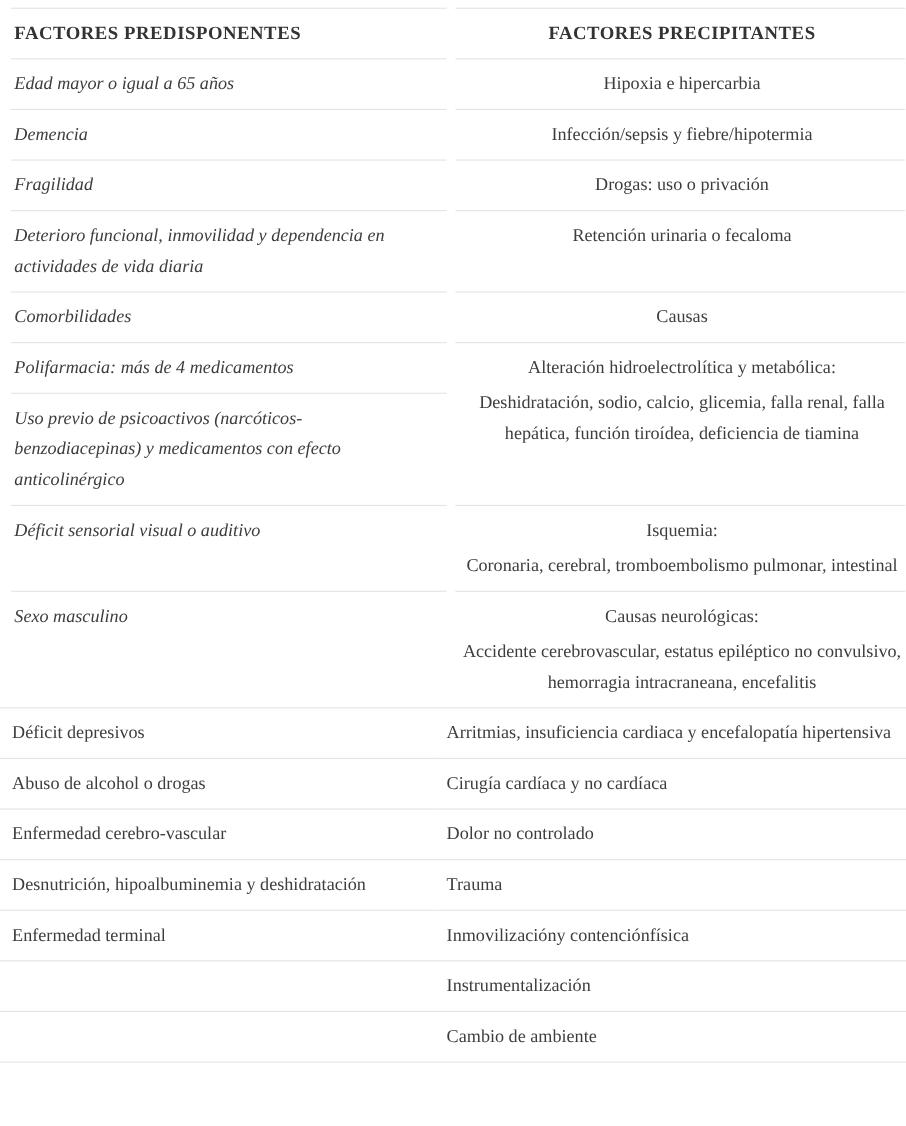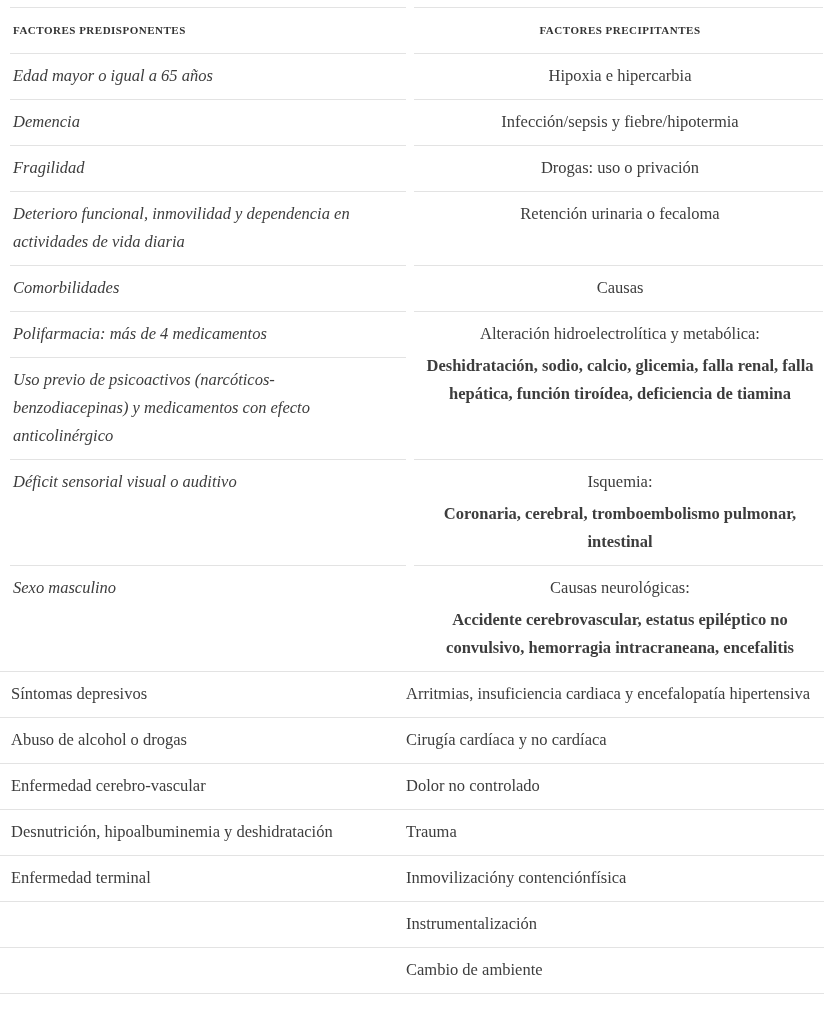--- a/index.html
+++ b/index.html
@@ -33,38 +33,38 @@
     margin-left: 2px;
     table-layout: fixed;
     width: 823px;
   }
   .tbl-a .c1 { width: 393px; }
   .tbl-a .c2 { width: 406px; text-align: center; }
   .tbl-a th, .tbl-a td { border-bottom: 1px solid var(--border, #e3e3e3); }
   .tbl-a th {
     border-top: 1px solid var(--border, #e3e3e3);
     font-weight: bold;
-    font-size: 11px;
+    font-size: 17px;
     letter-spacing: 0.5px;
     color: var(--heading, #333333);
   }
   .tbl-a td.c1 { padding-right: 30px; font-style: italic; }
   .tbl-a tr.row-last td { border-bottom: none; }
   
   .tbl-b {
     border-spacing: 0;
     table-layout: fixed;
     width: 816px;
   }
   .tbl-b td { border-bottom: 1px solid var(--border, #e3e3e3); }
   .tbl-b tr.row-first td { border-top: 1px solid var(--border, #e3e3e3); }
   .tbl-b td.c1 { width: 385px; padding-left: 11px; }
   .tbl-b td.c2 { width: 431px; padding-left: 10px; }
   .para { margin: 0 0 4px 0; }
-  .para:last-child { margin-bottom: 0; font-weight: bold; }
+  .para:last-child { margin-bottom: 0; }
 </style>
 </head>
 <body>
 
 <div class="page">
 
   <table class="tbl-a">
     <tbody>
         <tr>
       <th class="c1">FACTORES PREDISPONENTES</th>
@@ -113,21 +113,21 @@
         <p class="para">Causas neurológicas:</p>
         <p class="para">Accidente cerebrovascular, estatus epiléptico no convulsivo, hemorragia intracraneana, encefalitis</p>
       </td>
     </tr>
   </tbody>
     </table>
 
   <table class="tbl-b">
     <tbody>
         <tr class="row-first">
-      <td class="c1">Síntomas depresivos</td>
+      <td class="c1">Déficit depresivos</td>
       <td class="c2">Arritmias, insuficiencia cardiaca y encefalopatía hipertensiva</td>
     </tr>
     <tr>
       <td class="c1">Abuso de alcohol o drogas</td>
       <td class="c2">Cirugía cardíaca y no cardíaca</td>
     </tr>
     <tr>
       <td class="c1">Enfermedad cerebro-vascular</td>
       <td class="c2">Dolor no controlado</td>
     </tr>

